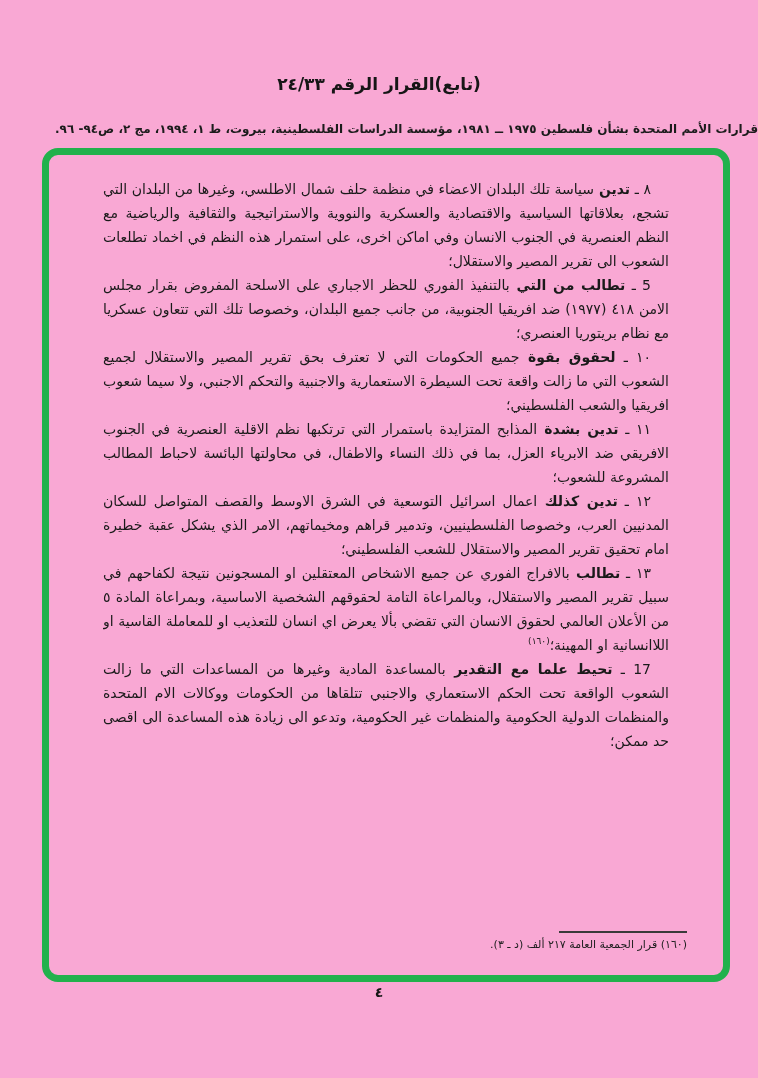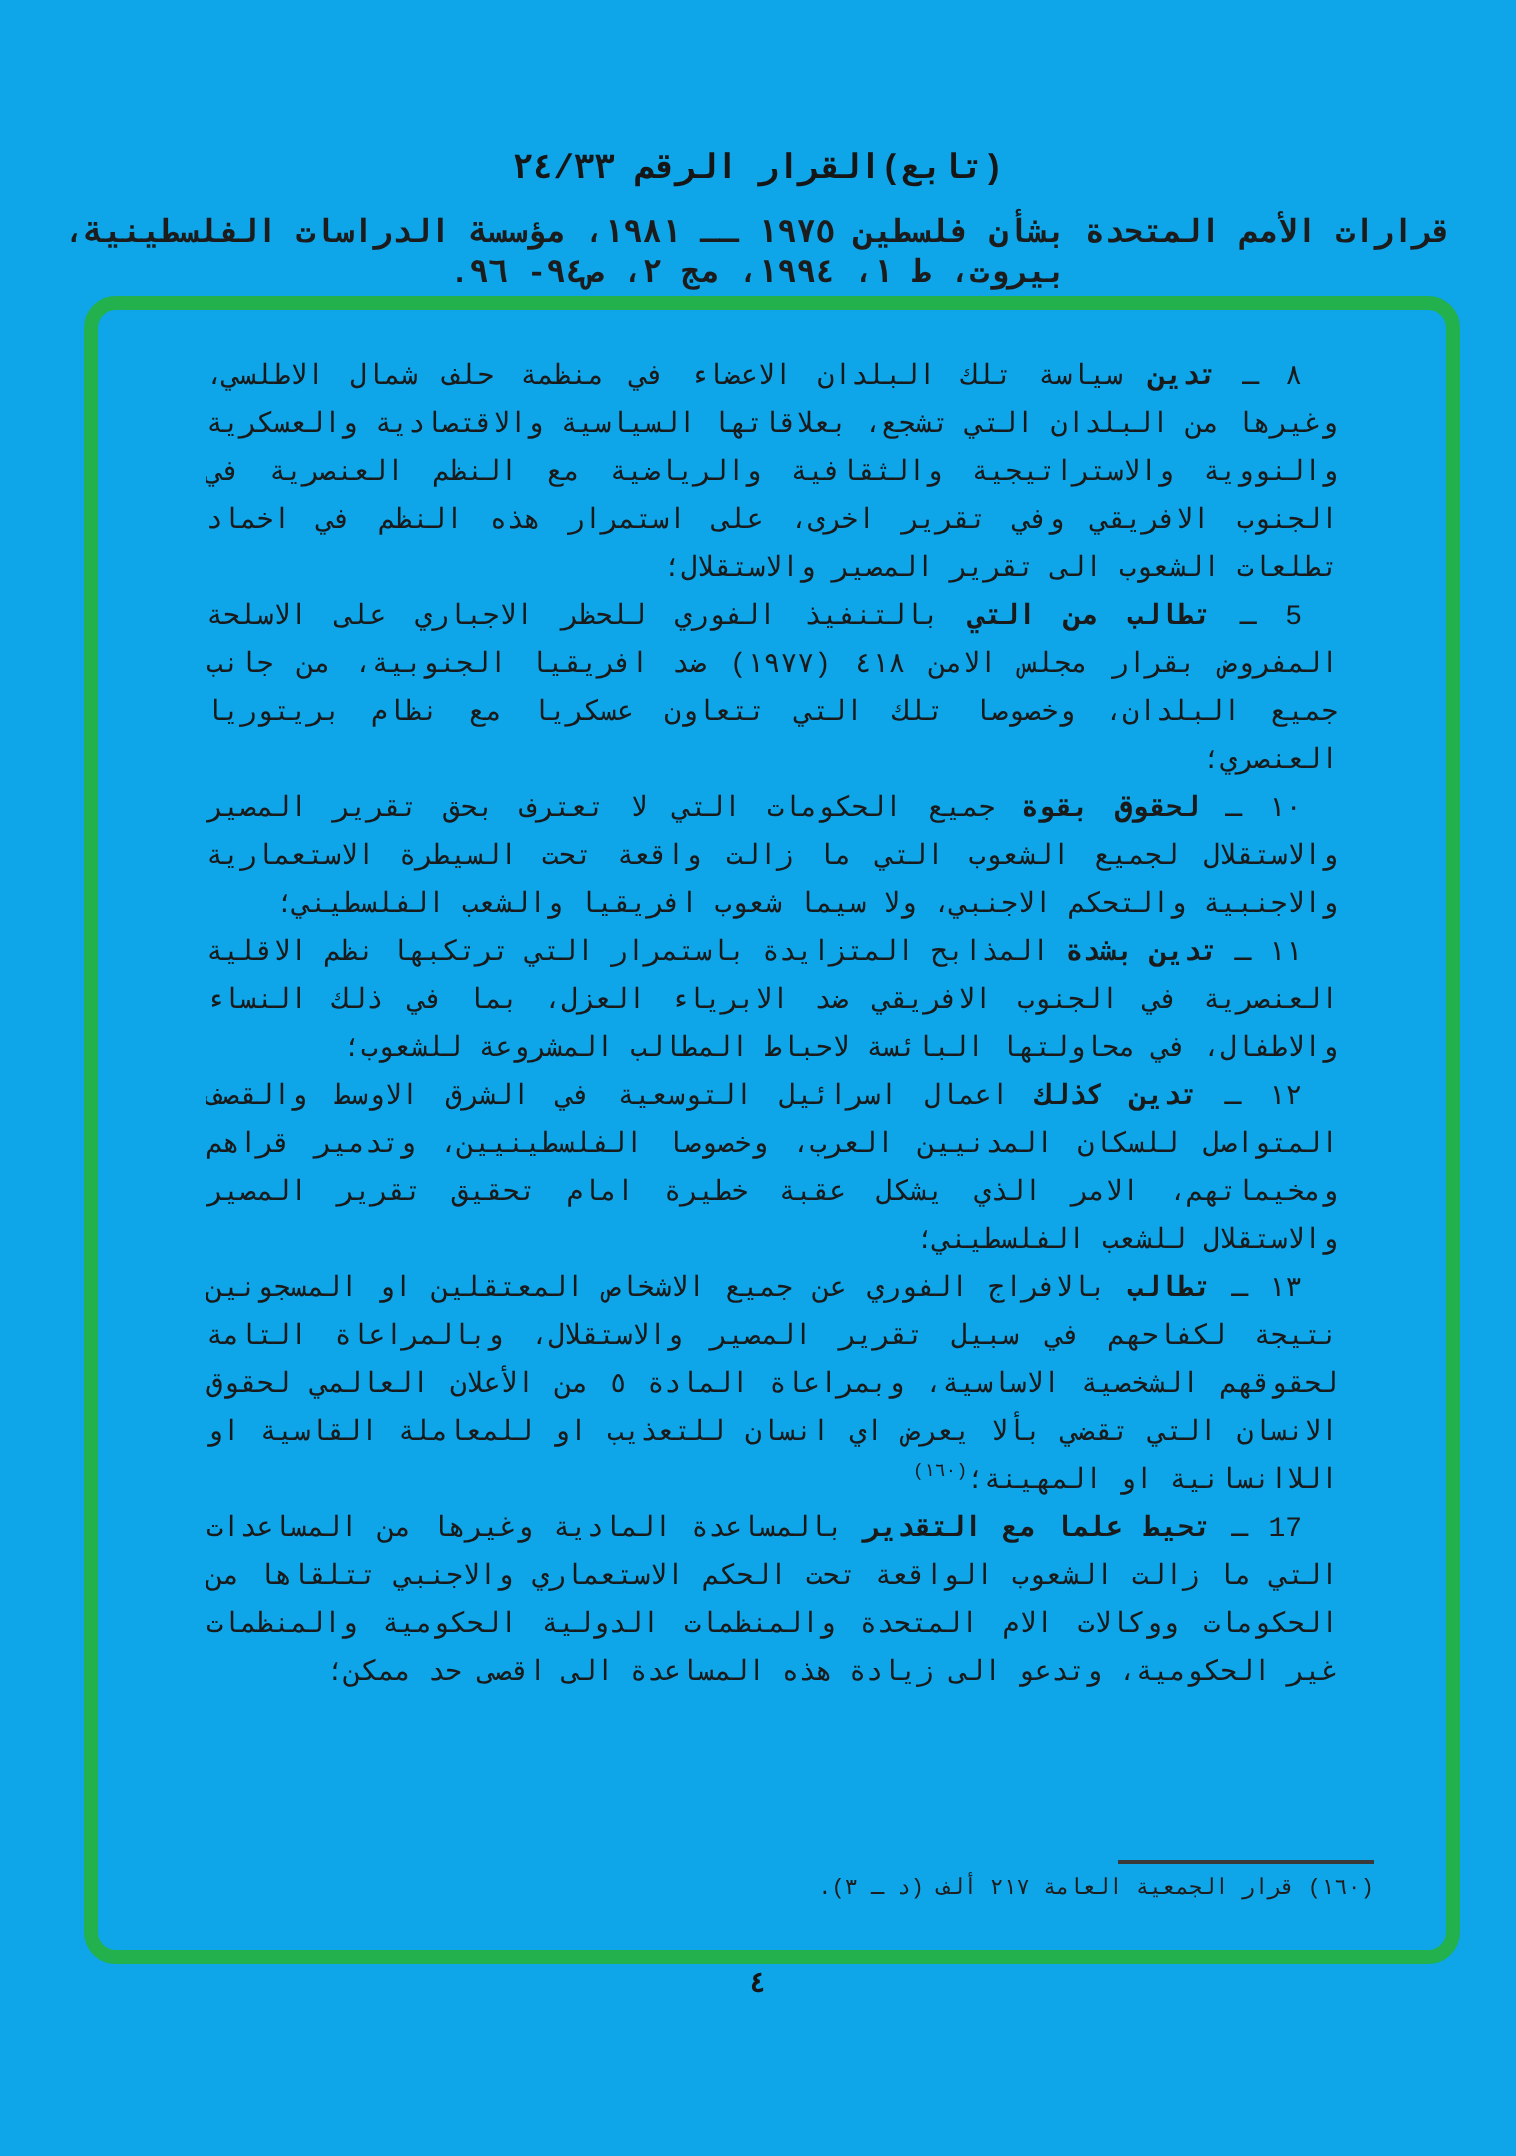--- a/index.html
+++ b/index.html
@@ -5,34 +5,33 @@
   html, body { margin: 0; padding: 0; }
   body {
     width: 758px; height: 1078px;
     background: #f6f6f4;
     font-family: "DejaVu Sans", sans-serif;
     position: relative;
     overflow: hidden;
   }
   .page {
     position: absolute; inset: 0;
-    background: #0ea5e9;
+    background: #f9a8d4;
     color: #161616;
-    font-family: Liberation Mono, monospace;
   }
   .title {
     position: absolute; top: 74px; left: 0; width: 100%;
     direction: rtl; text-align: center;
     font-weight: bold; font-size: 17px;
     letter-spacing: 0.5px;
   }
   .source-line {
-    position: absolute; top: 106px; left: 0; width: 100%;
-    direction: rtl; text-align: center;
-    font-weight: bold; font-size: 16px;
+    position: absolute; top: 122px; left: 0; width: 100%;
+    direction: rtl; text-align: right;
+    font-weight: bold; font-size: 12px;
     color: #1c1c1c;
   }
   .highlight-box {
     position: absolute; left: 42px; top: 148px;
     width: 674px; height: 820px;
     border: 7px solid #22b14c;
     border-radius: 16px;
     background: transparent;
   }
   .doc-body {
@@ -67,21 +66,21 @@
 <body>
 
 <div class="page">
 
   <div class="title">(تابع)القرار الرقم ٢٤/٣٣</div>
 
   <div class="source-line">قرارات الأمم المتحدة بشأن فلسطين ١٩٧٥ ــ ١٩٨١، مؤسسة الدراسات الفلسطينية، بيروت، ط ١، ١٩٩٤، مج ٢، ص٩٤- ٩٦.</div>
 
   <div class="highlight-box" style="border-color: rgb(34, 177, 76);">
     <div class="doc-body">
-        <p class="para"><span class="para-num">٨ ـ </span><b class="lead">تدين </b><span>سياسة تلك البلدان الاعضاء في منظمة حلف شمال الاطلسي، وغيرها من البلدان التي تشجع، بعلاقاتها السياسية والاقتصادية والعسكرية والنووية والاستراتيجية والثقافية والرياضية مع النظم العنصرية في الجنوب الافريقي وفي تقرير اخرى، على استمرار هذه النظم في اخماد تطلعات الشعوب الى تقرير المصير والاستقلال؛</span></p>
+        <p class="para"><span class="para-num">٨ ـ </span><b class="lead">تدين </b><span>سياسة تلك البلدان الاعضاء في منظمة حلف شمال الاطلسي، وغيرها من البلدان التي تشجع، بعلاقاتها السياسية والاقتصادية والعسكرية والنووية والاستراتيجية والثقافية والرياضية مع النظم العنصرية في الجنوب الانسان وفي اماكن اخرى، على استمرار هذه النظم في اخماد تطلعات الشعوب الى تقرير المصير والاستقلال؛</span></p>
         <p class="para"><span class="para-num">5 ـ </span><b class="lead">تطالب من التي </b><span>بالتنفيذ الفوري للحظر الاجباري على الاسلحة المفروض بقرار مجلس الامن ٤١٨ (١٩٧٧) ضد افريقيا الجنوبية، من جانب جميع البلدان، وخصوصا تلك التي تتعاون عسكريا مع نظام بريتوريا العنصري؛</span></p>
         <p class="para"><span class="para-num">١٠ ـ </span><b class="lead">لحقوق بقوة </b><span>جميع الحكومات التي لا تعترف بحق تقرير المصير والاستقلال لجميع الشعوب التي ما زالت واقعة تحت السيطرة الاستعمارية والاجنبية والتحكم الاجنبي، ولا سيما شعوب افريقيا والشعب الفلسطيني؛</span></p>
         <p class="para"><span class="para-num">١١ ـ </span><b class="lead">تدين بشدة </b><span>المذابح المتزايدة باستمرار التي ترتكبها نظم الاقلية العنصرية في الجنوب الافريقي ضد الابرياء العزل، بما في ذلك النساء والاطفال، في محاولتها البائسة لاحباط المطالب المشروعة للشعوب؛</span></p>
         <p class="para"><span class="para-num">١٢ ـ </span><b class="lead">تدين كذلك </b><span>اعمال اسرائيل التوسعية في الشرق الاوسط والقصف المتواصل للسكان المدنيين العرب، وخصوصا الفلسطينيين، وتدمير قراهم ومخيماتهم، الامر الذي يشكل عقبة خطيرة امام تحقيق تقرير المصير والاستقلال للشعب الفلسطيني؛</span></p>
         <p class="para"><span class="para-num">١٣ ـ </span><b class="lead">تطالب </b><span>بالافراج الفوري عن جميع الاشخاص المعتقلين او المسجونين نتيجة لكفاحهم في سبيل تقرير المصير والاستقلال، وبالمراعاة التامة لحقوقهم الشخصية الاساسية، وبمراعاة المادة ٥ من الأعلان العالمي لحقوق الانسان التي تقضي بألا يعرض اي انسان للتعذيب او للمعاملة القاسية او اللاانسانية او المهينة؛</span><sup class="fn-ref">(١٦٠)</sup></p>
         <p class="para"><span class="para-num">17 ـ </span><b class="lead">تحيط علما مع التقدير </b><span>بالمساعدة المادية وغيرها من المساعدات التي ما زالت الشعوب الواقعة تحت الحكم الاستعماري والاجنبي تتلقاها من الحكومات ووكالات الام المتحدة والمنظمات الدولية الحكومية والمنظمات غير الحكومية، وتدعو الى زيادة هذه المساعدة الى اقصى حد ممكن؛</span></p>
       </div>
 
     <div class="footnote-area">
       <div class="fn-rule"></div>

